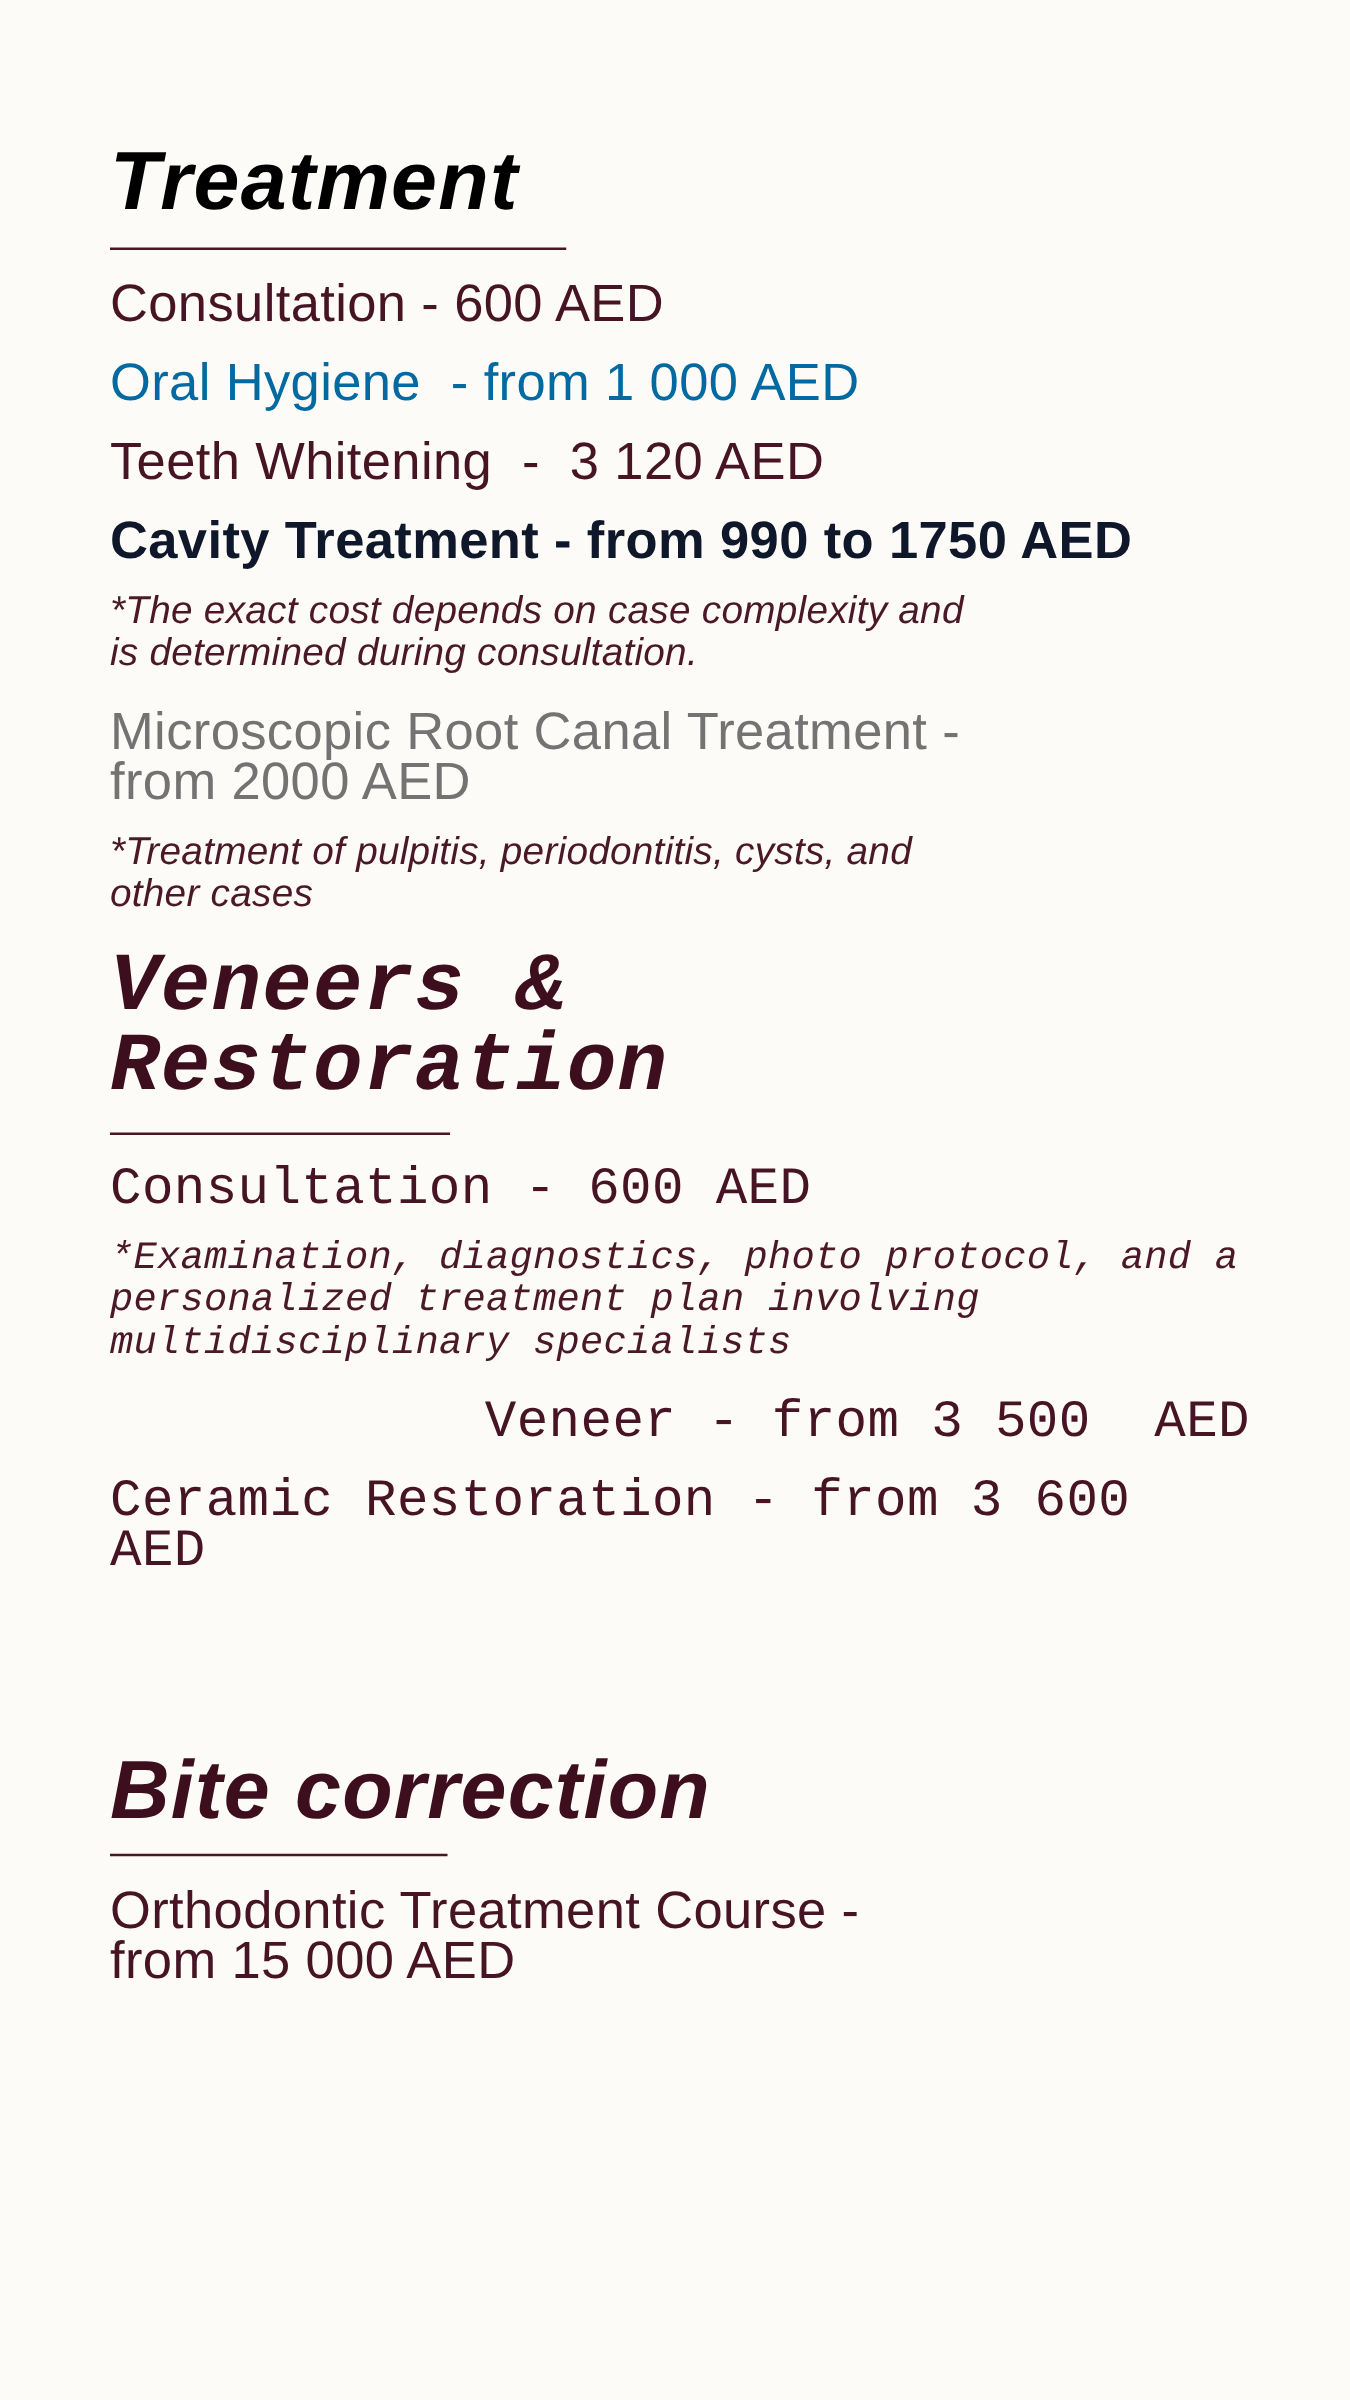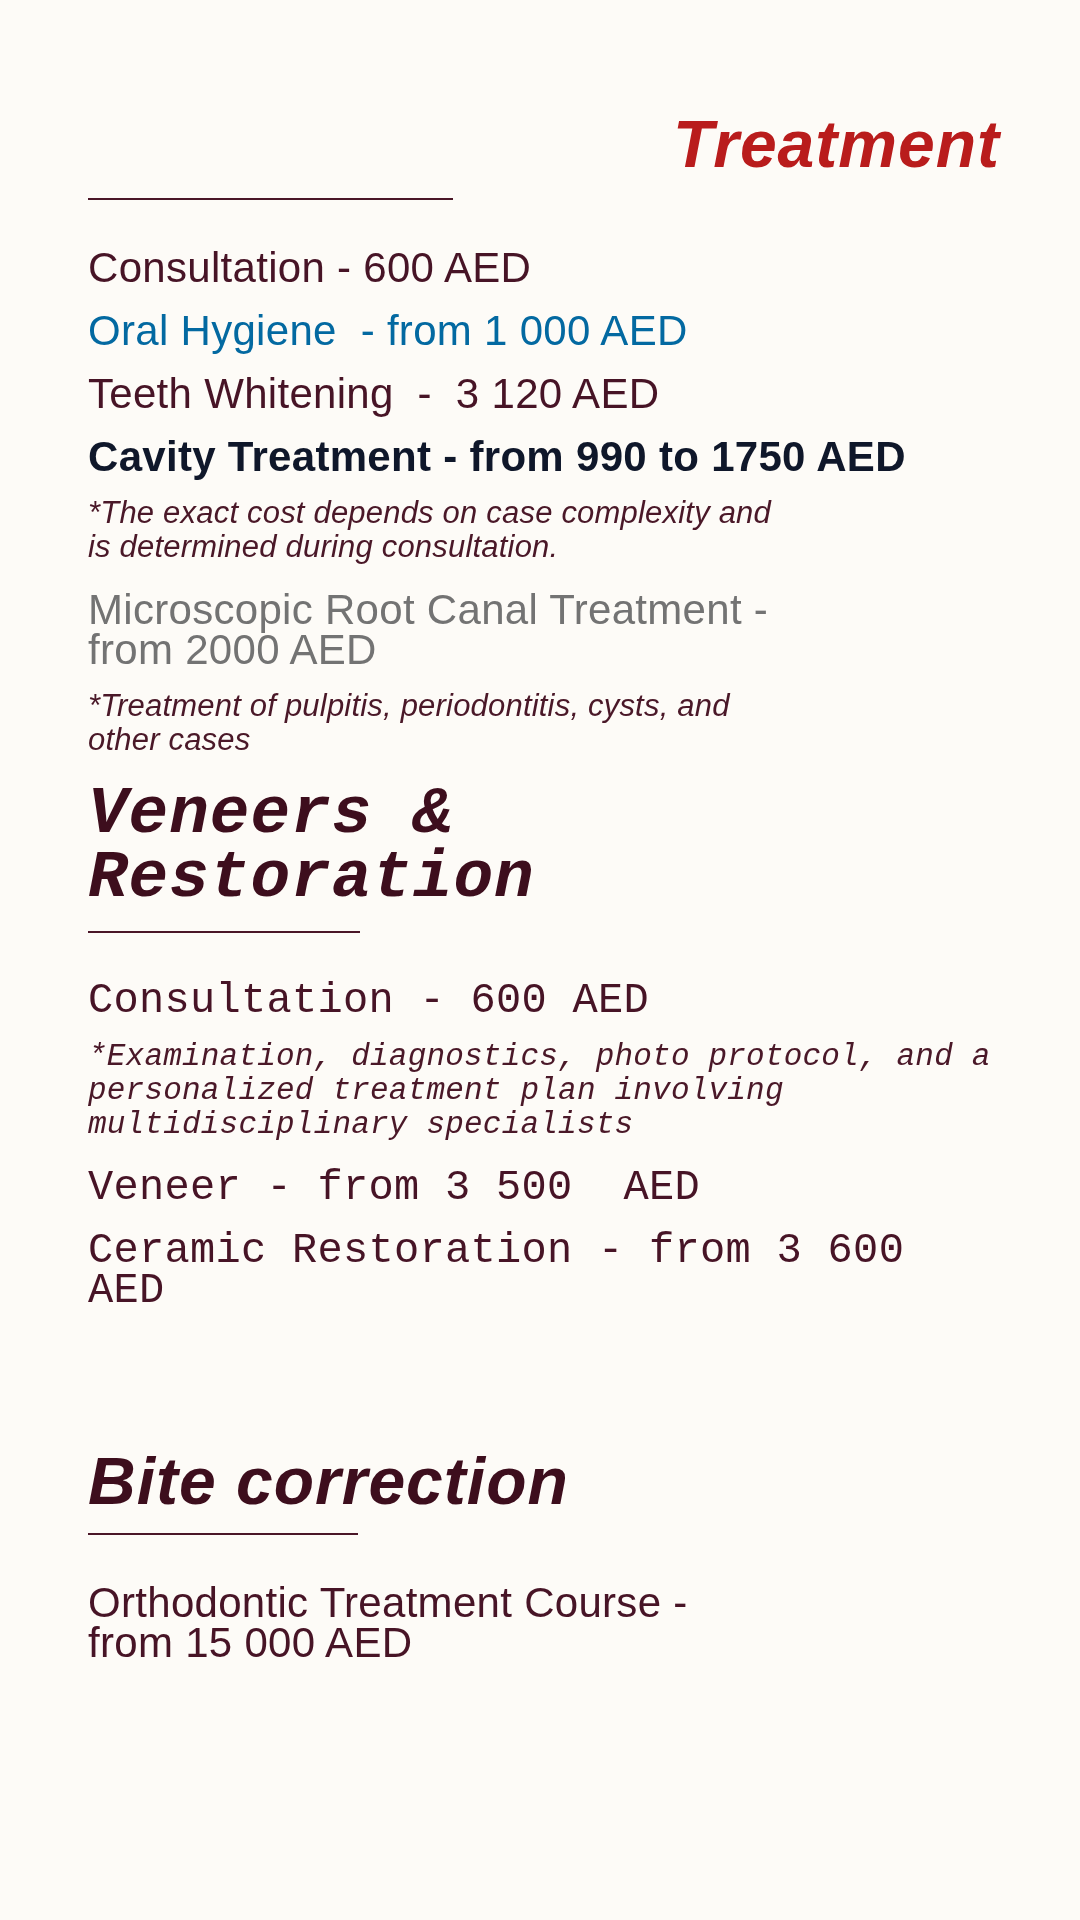--- a/index.html
+++ b/index.html
@@ -30,21 +30,21 @@
   }
   .section.s0 .section-title { line-height: 68px; }
   .rule {
     height: 2px;
     background: #4A1627;
     margin-top: 20px;
   }
   .section.s0 .rule { width: 365px; }
   .section.s1 .rule { width: 272px; }
   .section.s2 .rule { width: 270px; }
-  .items { margin-top: 48px; }
+  .items { margin-top: 23px; }
   .price {
     margin: 0 0 23px 0;
     font-size: 42px;
     line-height: 40px;
     font-weight: 400;
     color: #471426;
     white-space: pre-wrap;
     letter-spacing: 0.3px;
   }
   .note {
@@ -55,39 +55,39 @@
     color: #4A1828;
     white-space: pre-wrap;
     letter-spacing: 0.2px;
   }
 </style>
 </head>
 <body>
 
 <div class="page" style="background: rgb(253, 251, 247);">
     <section class="section s0">
-      <h2 class="section-title" style="color: #b91c1c; text-align: right;">Treatment</h2>
+      <h2 class="section-title" style="color: #000000;">Treatment</h2>
       <div class="rule" style="background: rgb(74, 22, 39);"></div>
       <div class="items">
         <p class="price" style="color: rgb(71, 20, 38);">Consultation - 600 AED</p>
         <p class="price" style="color: #0369a1;">Oral Hygiene  - from 1 000 AED</p>
         <p class="price" style="color: rgb(71, 20, 38);">Teeth Whitening  -  3 120 AED</p>
         <p class="price" style="color: #0f172a; font-weight: bold;">Cavity Treatment - from 990 to 1750 AED</p>
         <p class="note">*The exact cost depends on case complexity and<br>is determined during consultation.</p>
         <p class="price" style="color: #737373;">Microscopic Root Canal Treatment -<br>from 2000 AED</p>
         <p class="note">*Treatment of pulpitis, periodontitis, cysts, and<br>other cases</p>
       </div>
     </section>
     <section class="section s1">
       <h2 class="section-title" style="color: rgb(61, 14, 29);">Veneers &amp;<br>Restoration</h2>
       <div class="rule" style="background: rgb(74, 22, 39);"></div>
       <div class="items">
         <p class="price" style="color: rgb(71, 20, 38);">Consultation - 600 AED</p>
         <p class="note">*Examination, diagnostics, photo protocol, and a<br>personalized treatment plan involving<br>multidisciplinary specialists</p>
-        <p class="price" style="color: rgb(71, 20, 38);">Veneer - from 3 500  AED</p>
+        <p class="price" style="color: rgb(71, 20, 38); text-align: right;">Veneer - from 3 500  AED</p>
         <p class="price" style="color: rgb(71, 20, 38);">Ceramic Restoration - from 3 600 AED</p>
       </div>
     </section>
     <section class="section s2">
       <h2 class="section-title" style="color: rgb(61, 14, 29); font-style: italic;">Bite correction</h2>
       <div class="rule" style="background: rgb(74, 22, 39);"></div>
       <div class="items">
         <p class="price" style="color: rgb(71, 20, 38);">Orthodontic Treatment Course -<br>from 15 000 AED</p>
       </div>
     </section>

